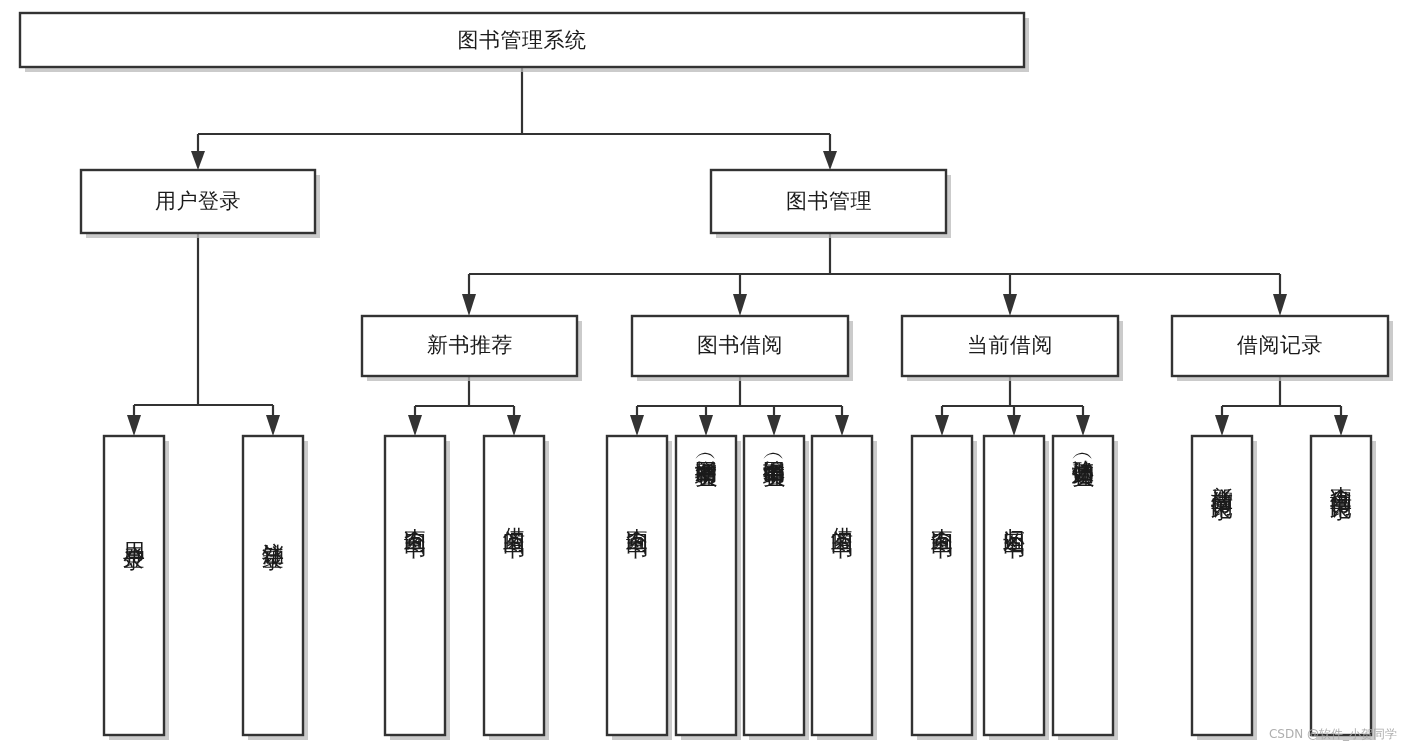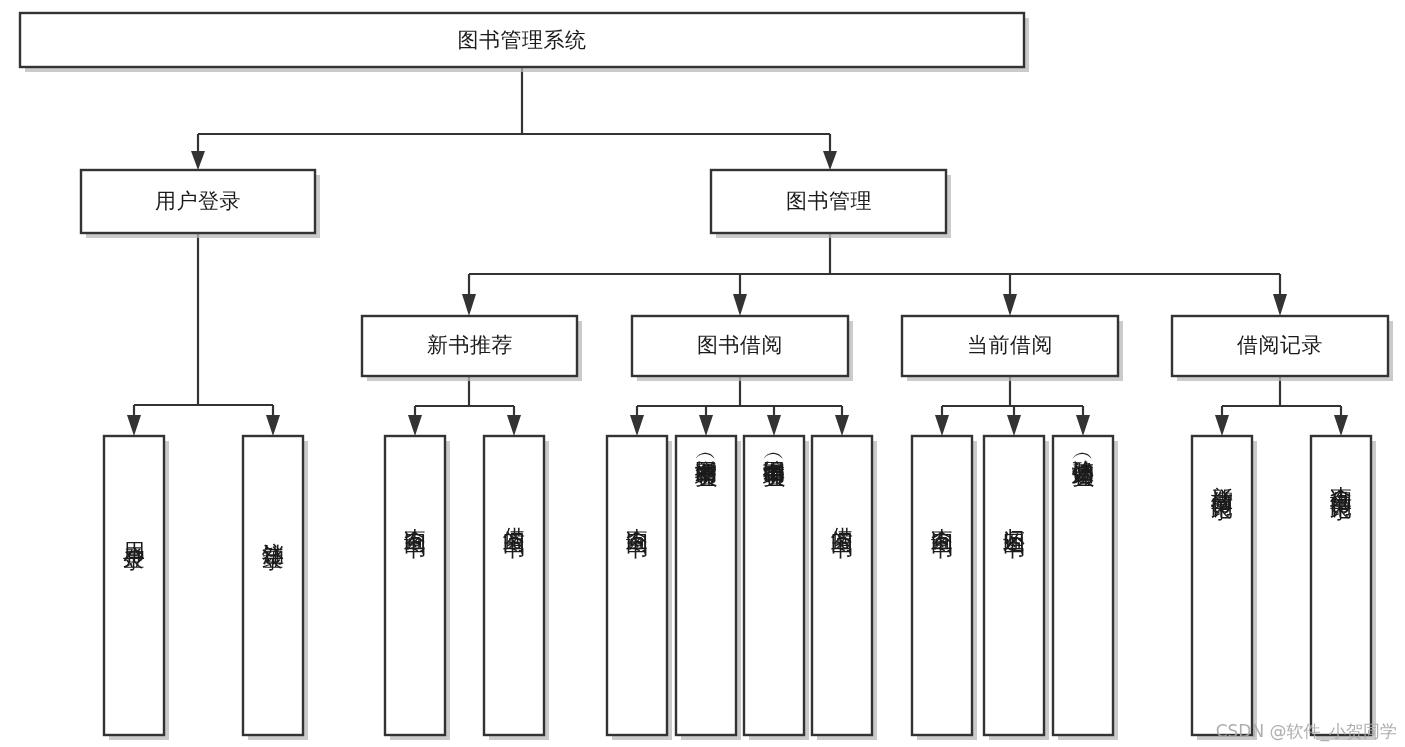--- a/index.html
+++ b/index.html
@@ -67,21 +67,21 @@
     color: #1b1b1b;
     letter-spacing: 3px;
     white-space: nowrap;
     text-align: center;
   }
   .watermark {
     position: absolute;
     right: 8px;
     bottom: 4px;
     font-family: "DejaVu Sans", "Liberation Sans", sans-serif;
-    font-size: 17px;
+    font-size: 12px;
     color: #a8a8a8;
     opacity: 0.92;
     white-space: nowrap;
     pointer-events: none;
     text-align: right;
   }
 </style>
 </head>
 <body>
 

